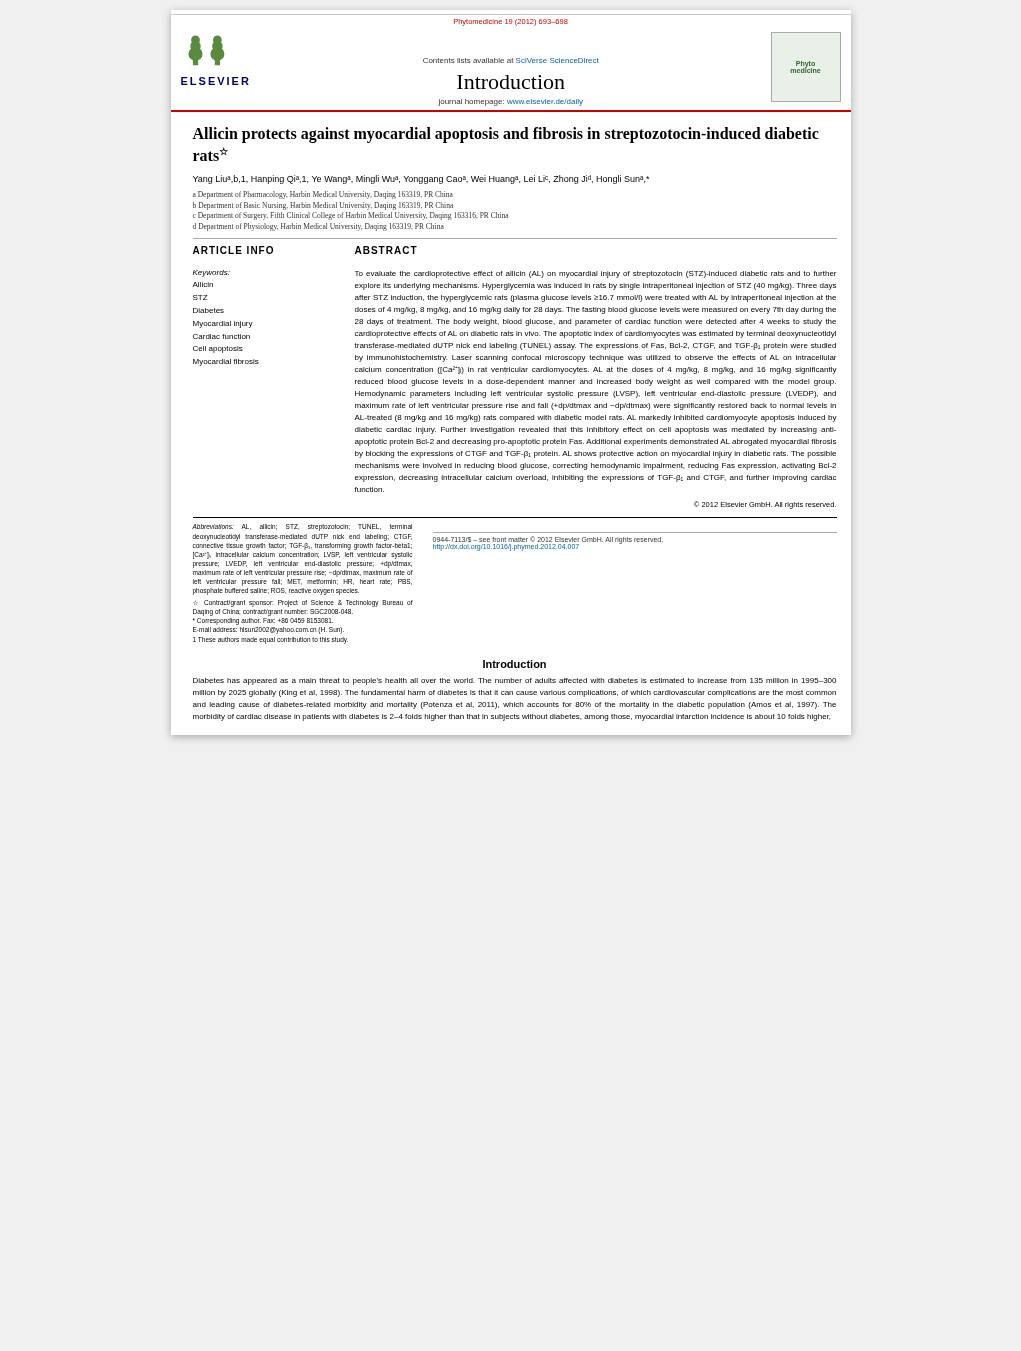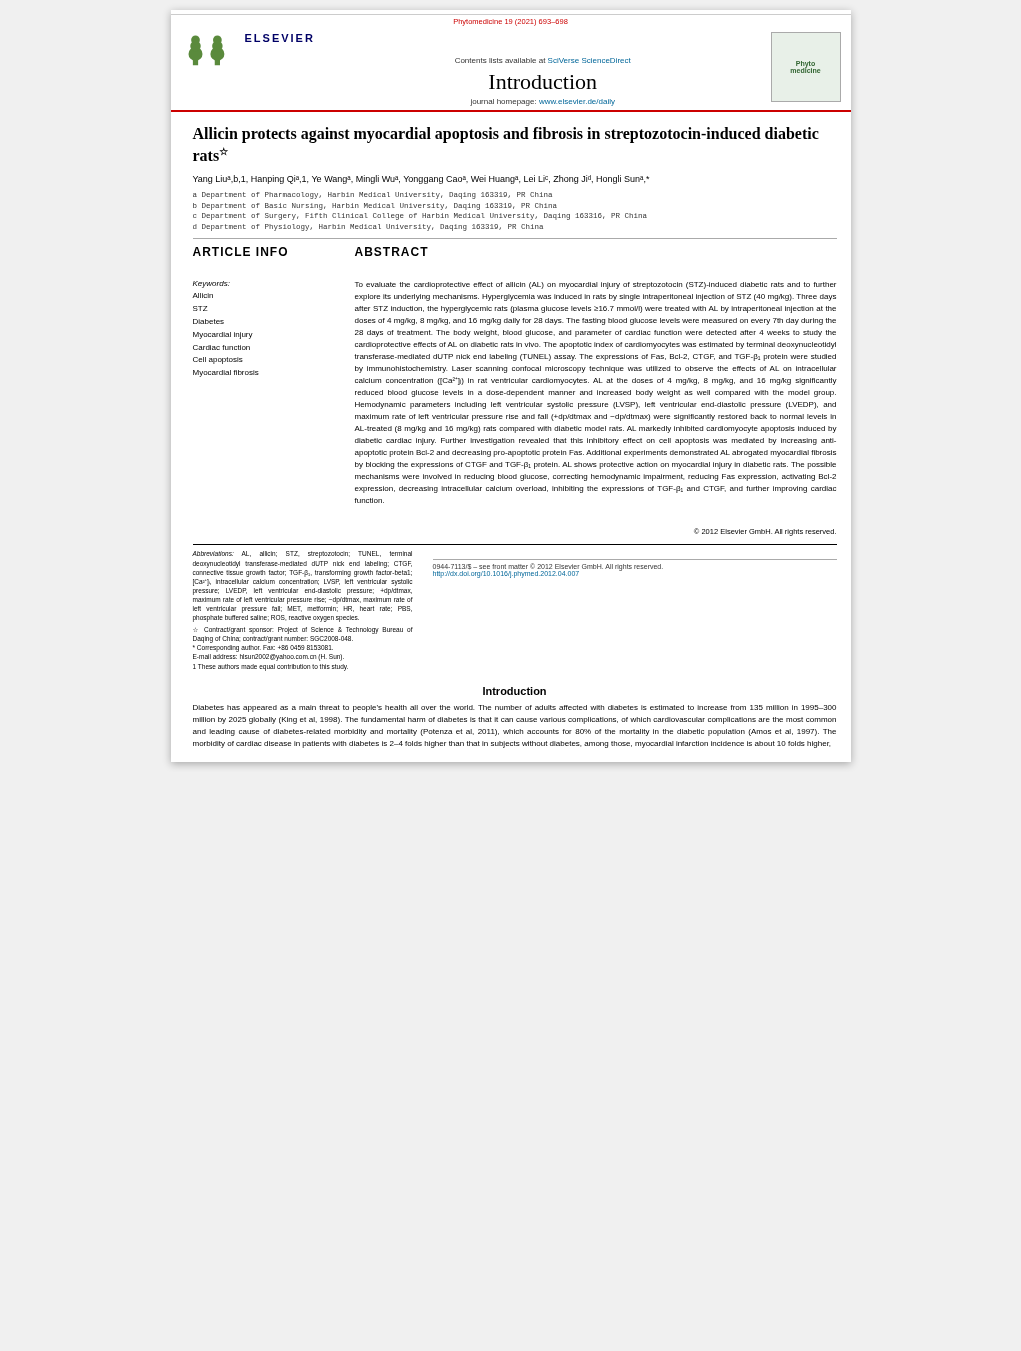--- a/index.html
+++ b/index.html
@@ -24,22 +24,23 @@
       padding: 4px 0 0 0;
     }
     .header-top {
       display: flex;
       justify-content: space-between;
       align-items: flex-start;
       padding: 4px 10px 4px 10px;
     }
     .elsevier-logo {
       display: flex;
+      flex-direction: column;
       align-items: flex-start;
-      gap: 14px;
+      gap: 8px;
     }
     .elsevier-tree {
       width: 50px;
       height: 35px;
     }
     .elsevier-text {
       font-size: 11px;
       font-weight: bold;
       color: #006;
       letter-spacing: 2px;
@@ -109,21 +110,21 @@
     }
     .authors {
       font-size: 9px;
       font-family: Arial, sans-serif;
       color: #000;
       margin-bottom: 4px;
       line-height: 1.5;
     }
     .affiliations {
       font-size: 7.5px;
-      font-family: Liberation Mono, monospace;
+      font-family: Liberation Serif, serif;
       color: #333;
       margin-bottom: 0;
       line-height: 1.4;
     }
     .divider {
       border: none;
       border-top: 1px solid #aaa;
       margin: 6px 0;
     }
     
@@ -133,26 +134,26 @@
       margin-bottom: 8px;
     }
     .left-col {
       width: 150px;
       flex-shrink: 0;
     }
     .right-col {
       flex: 1;
     }
     .section-head {
-      font-size: 12px;
+      font-size: 10px;
       font-family: Arial, sans-serif;
       font-weight: bold;
       letter-spacing: 1px;
       color: #000;
-      margin-bottom: 20px;
+      margin-bottom: 12px;
       text-transform: uppercase;
     }
     .keywords-label {
       font-size: 8px;
       font-family: Arial, sans-serif;
       font-style: italic;
       color: #000;
       margin-bottom: 2px;
     }
     .keyword-item {
@@ -166,21 +167,21 @@
       font-family: Arial, sans-serif;
       color: #000;
       line-height: 1.5;
       text-align: justify;
     }
     .copyright {
       font-size: 7.5px;
       font-family: Arial, sans-serif;
       color: #000;
       text-align: right;
-      margin-top: 20px;
+      margin-top: 4px;
     }
     
     .footnotes-section {
       border-top: 1px solid #000;
       margin-top: 6px;
       padding-top: 4px;
       display: flex;
       gap: 20px;
     }
     .footnote-left {
@@ -228,21 +229,21 @@
     }
     .bottom-bar a { color: #006699; text-decoration: none; }
   </style>
 </head>
 <body>
 
 <div class="page">
 
   <div class="header">
     <div class="header-citation">
-      <span>Phytomedicine 19 (2021) 693–698</span>
+      <span>Phytomedicine 19 (2012) 693–698</span>
     </div>
     <div class="header-top">
 
       <div class="elsevier-logo">
         <svg class="elsevier-tree" viewBox="0 0 50 40">
           <rect x="10" y="30" width="6" height="8" fill="#5a8a3c"></rect>
           <ellipse cx="13" cy="25" rx="8" ry="8" fill="#5a8a3c"></ellipse>
           <ellipse cx="13" cy="16" rx="6" ry="6" fill="#5a8a3c"></ellipse>
           <ellipse cx="13" cy="9" rx="5" ry="5" fill="#5a8a3c"></ellipse>
           <rect x="35" y="30" width="6" height="8" fill="#5a8a3c"></rect>

